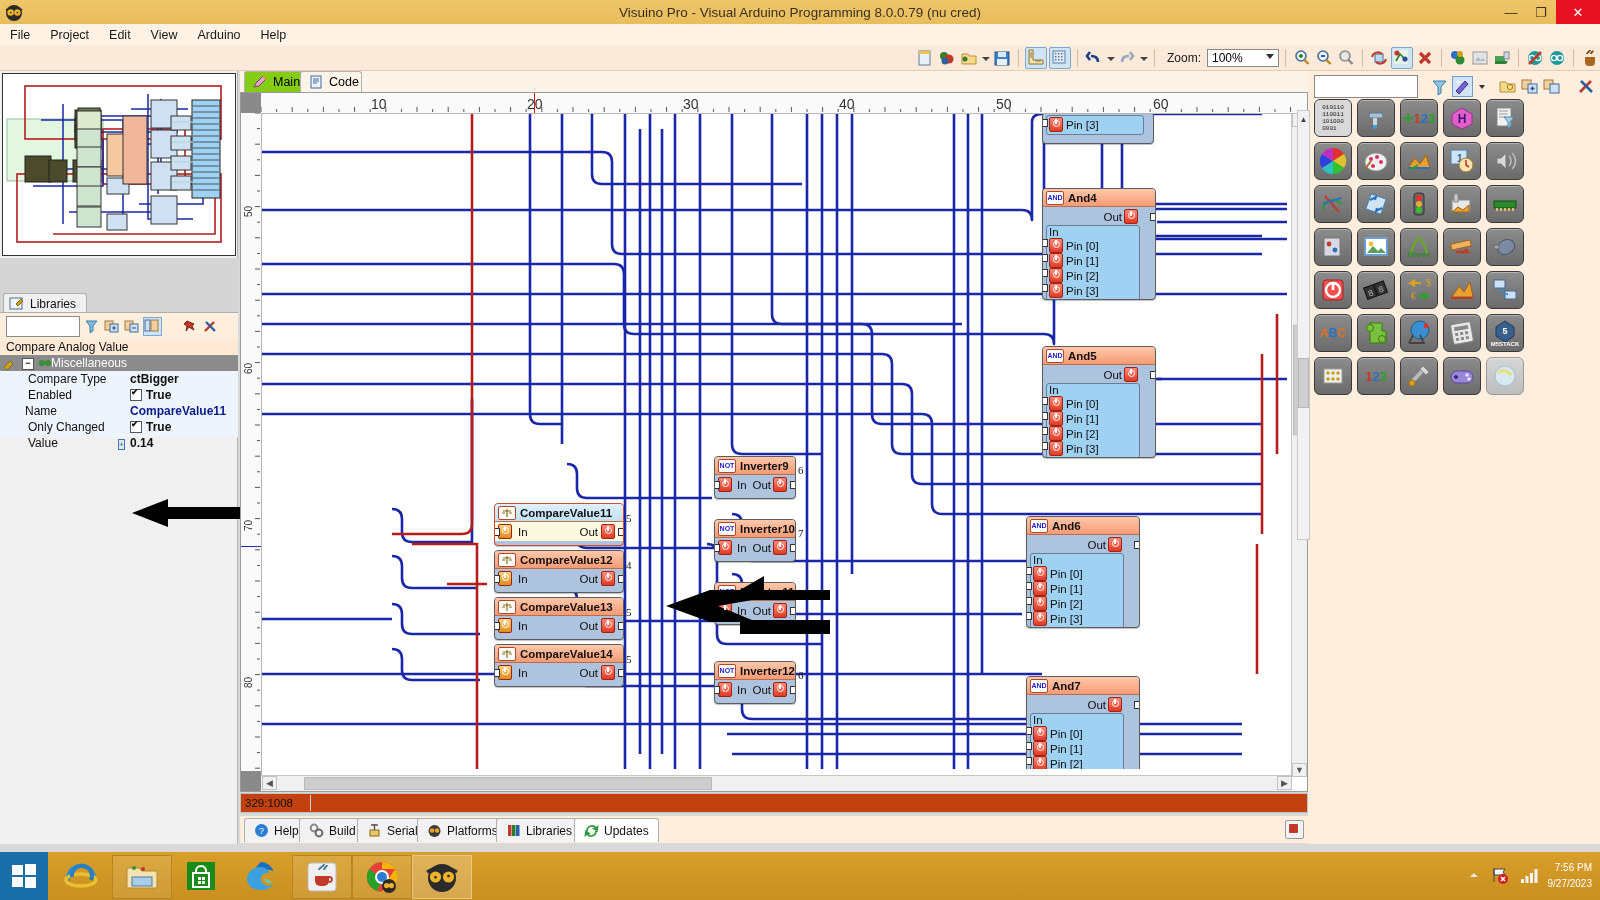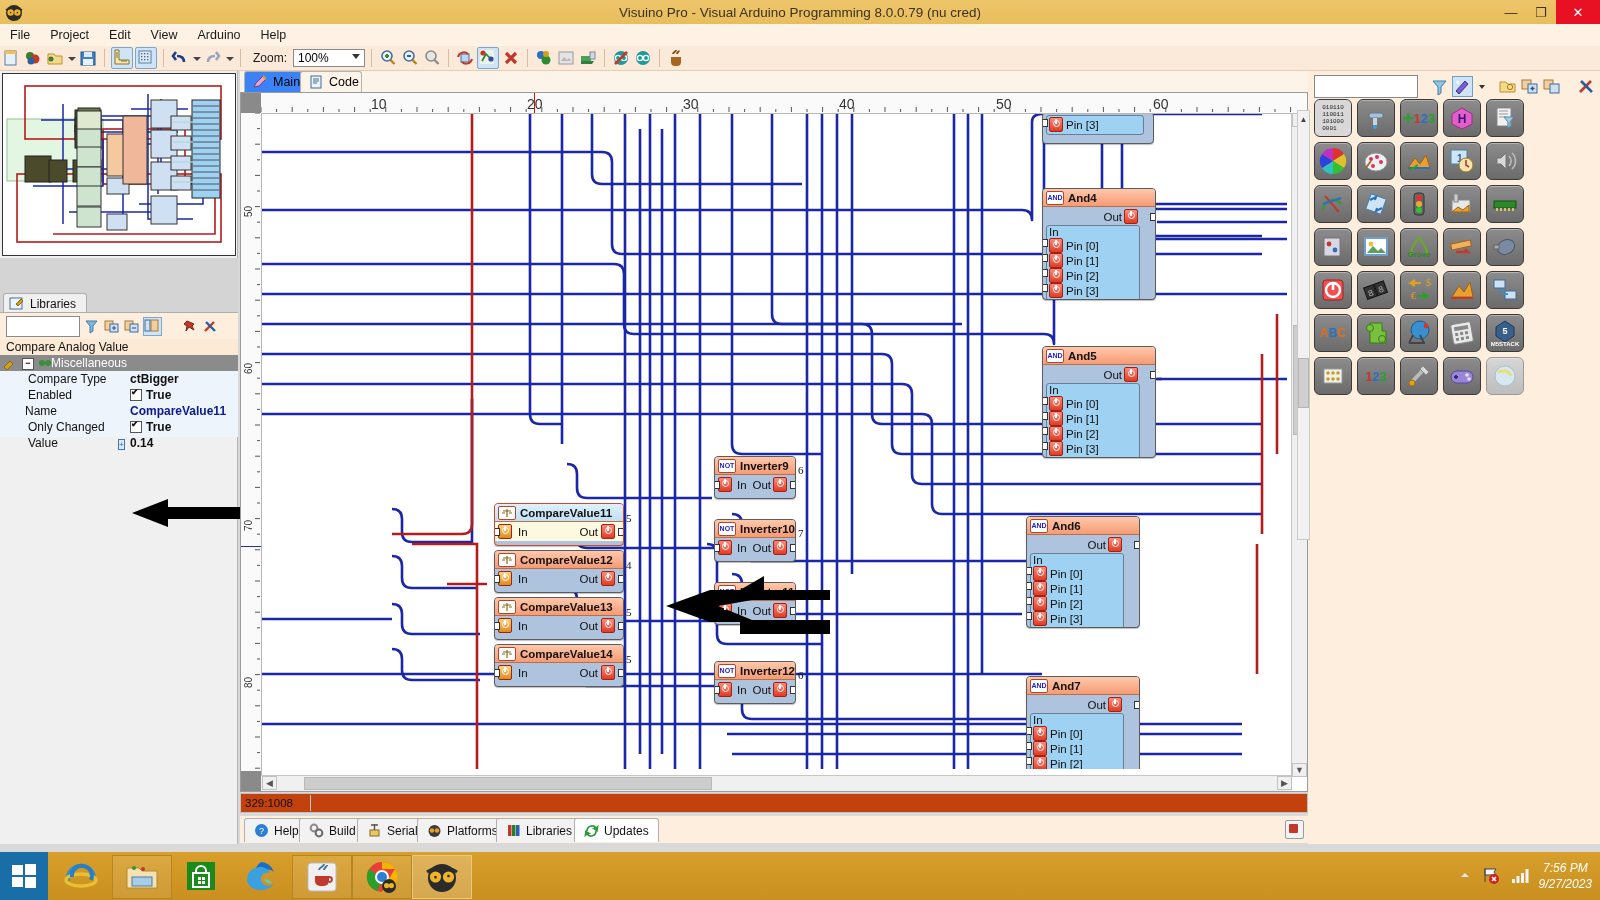--- a/index.html
+++ b/index.html
@@ -34,21 +34,21 @@
     position:absolute;left:0;top:24px;width:1600px;height:22px;
     background:#fdf2e4;display:flex;align-items:center;
     border-bottom:1px solid #f0e2d0;
   }
   .menubar .mi{padding:2px 10px;font-size:12.5px;color:#1a1a1a;}
 
   
   .toolbar{
     position:absolute;left:0;top:46px;width:1600px;height:25px;
     background:#fbeada;display:flex;align-items:center;gap:2px;
-    border-bottom:1px solid #e4cdb3;padding-left:1px;box-sizing:border-box;
+    border-bottom:1px solid #e4cdb3;padding-left:8px;box-sizing:border-box;justify-content:flex-end;
   }
   .tb-ico{width:20px;height:20px;position:relative;border-radius:2px;flex:none;}
   .tb-ico.sel{background:#cfe4f7;border:1px solid #7aa8cf;}
   .tb-sep{width:1px;height:18px;background:#d6bda0;margin:0 4px;flex:none;}
   .tb-label{font-size:12px;color:#1a1a1a;margin:0 4px 0 6px;}
   .tb-zoom{
     width:72px;height:18px;background:#fff;border:1px solid #8a8a8a;
     font-size:12px;display:flex;align-items:center;padding-left:4px;box-sizing:border-box;
     position:relative;
   }
@@ -89,21 +89,21 @@
   .prow .pval{flex:1;font-weight:bold;color:#111;display:flex;align-items:center;gap:4px;}
   .prow .pval.blue{color:#0a1a8c;}
   .chk{width:10px;height:10px;border:1px solid #555;background:#fff;position:relative;display:inline-block;}
   .chk:after{content:"✔";position:absolute;left:0px;top:-3px;font-size:9px;color:#111;}
   .plus-box{width:9px;height:9px;border:1px solid #4477aa;background:#dce9f7;color:#2b5f96;font-size:8px;line-height:7px;text-align:center;}
 
   
   .edtabs{position:absolute;left:240px;top:71px;width:1068px;height:21px;background:#fdf4e9;}
   .edtab{position:absolute;top:0;height:21px;display:flex;align-items:center;padding:0 10px 0 8px;
     font-size:12.5px;border:1px solid #b3b3b3;border-bottom:none;background:#fdf4e9;border-radius:3px 3px 0 0;box-sizing:border-box;}
-  .edtab.active{background:#3b82f6;}
+  .edtab.active{background:#84cc16;}
   .edtab .ti{width:15px;height:14px;margin-right:5px;position:relative;}
 
   
   .canvaswrap{position:absolute;left:240px;top:92px;width:1068px;height:700px;background:#fff;border:1px solid #9a9a9a;box-sizing:border-box;}
   .hruler{position:absolute;left:0;top:0;width:1066px;height:20px;background:#fafafa;border-bottom:1px solid #b7b7b7;}
   .vruler{position:absolute;left:0;top:20px;width:20px;height:678px;background:#fafafa;border-right:1px solid #b7b7b7;}
   .corner{position:absolute;left:0;top:0;width:20px;height:20px;background:#8a8a8a;}
   .rnum{position:absolute;font-size:14px;color:#333;}
   .vrnum{position:absolute;font-size:10px;color:#333;transform:rotate(-90deg);transform-origin:left top;}
 
@@ -167,21 +167,21 @@
   .tbx-arrow{position:absolute;left:1298px;top:112px;width:11px;height:14px;display:flex;align-items:center;justify-content:center;font-size:8px;color:#444;}
 
   
   .taskbar{position:absolute;left:0;top:852px;width:1600px;height:48px;
     background:linear-gradient(#d99f2c,#c98f1f);}
   .tstart{position:absolute;left:0;top:0;width:48px;height:48px;background:#1a6ea8;display:flex;align-items:center;justify-content:center;}
   .tbtn{position:absolute;top:3px;width:58px;height:42px;display:flex;align-items:center;justify-content:center;}
   .tbtn.framed{border:1px solid #b58526;background:rgba(255,255,255,.10);}
   .tbtn.active{border:1px solid #e9c87d;background:rgba(255,255,255,.22);}
   .tray{position:absolute;right:0;top:0;height:48px;display:flex;align-items:center;gap:9px;padding-right:8px;}
-  .clock{color:#fff;font-size:12px;text-align:center;line-height:16px;font-style:italic;}
+  .clock{color:#fff;font-size:10px;text-align:right;line-height:16px;}
 </style>
 </head>
 <body>
 
 <div class="app">
 
   <div class="titlebar">
     <div class="title-ico">
       <svg width="20" height="20" viewBox="0 0 20 20">
         <circle cx="10" cy="11" r="8" fill="#2b2b2b"></circle>

